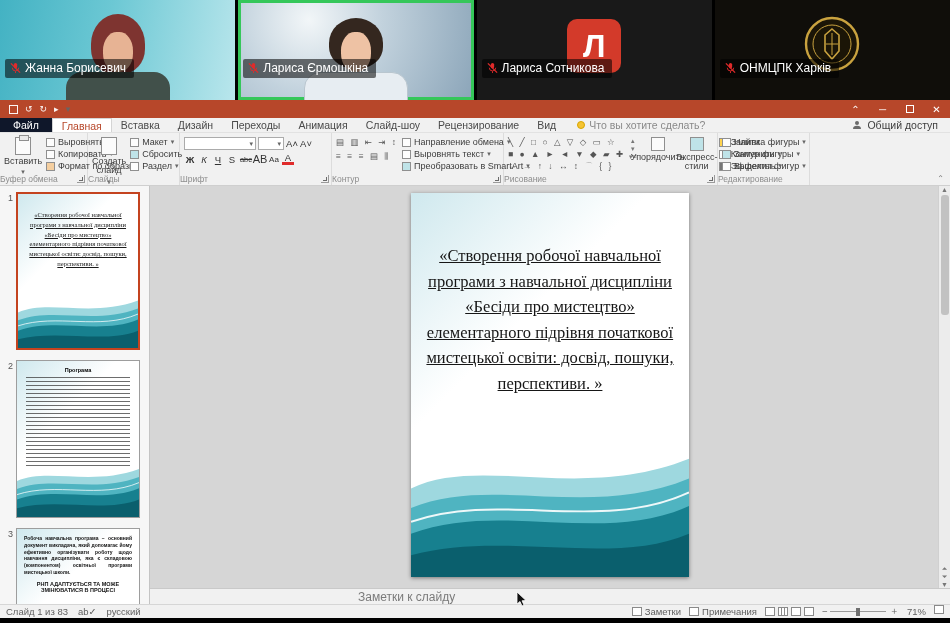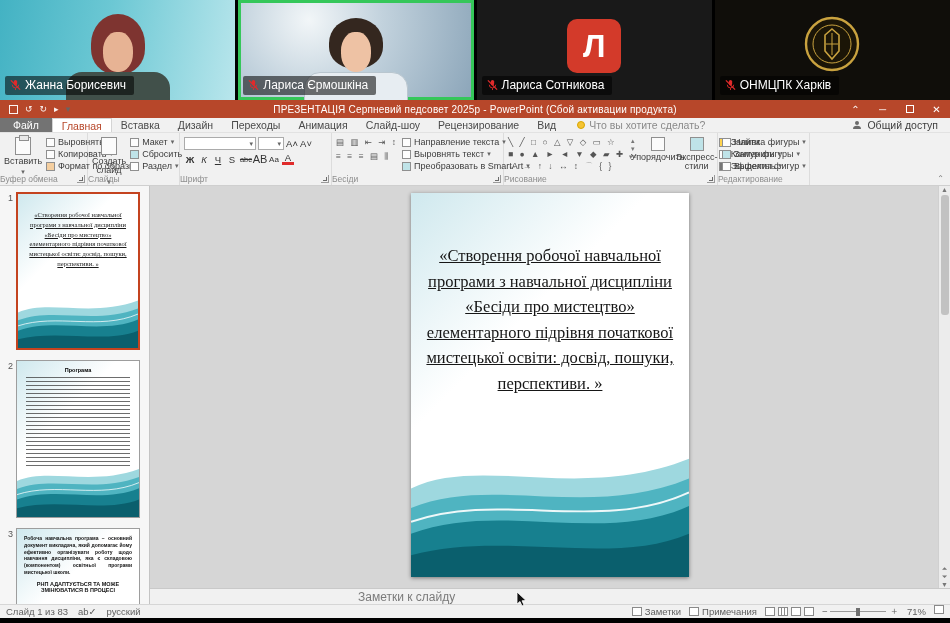--- a/index.html
+++ b/index.html
@@ -3,21 +3,21 @@
 <meta charset="utf-8">
 <style>
   *{margin:0;padding:0;box-sizing:border-box}
   html,body{width:950px;height:623px;overflow:hidden}
   body{background:#000;font-family:"Liberation Sans",sans-serif;position:relative;font-size:11px}
 
   
   .video-strip{display:flex;gap:3px;height:100px;background:#000}
   .tile{position:relative;flex:1;overflow:hidden;background:#161616}
   .tile.active{box-shadow:inset 0 0 0 3px #35c75a}
-  .name-pill{position:absolute;left:5px;bottom:5px;display:flex;align-items:center;gap:4px;
+  .name-pill{position:absolute;left:5px;bottom:22px;display:flex;align-items:center;gap:4px;
     background:rgba(0,0,0,.55);color:#fff;font-size:12px;padding:2px 8px 3px 5px;border-radius:2px;white-space:nowrap;z-index:3}
   .t1{background:linear-gradient(100deg,#43b2c3 0%,#6cc8d4 45%,#b9e6ec 100%)}
   .t2{background:radial-gradient(circle at 30% 20%,#f2f6f8 0%,#c2d2dd 40%,#8aa4b8 100%)}
   .t3{background:#191919}
   .t4{background:#0b0b0d}
   .t5{background:#100e0a}
   .person{position:absolute;left:50%;transform:translateX(-50%);bottom:0;width:140px;height:92px;z-index:1}
   .hair{position:absolute;left:50%;transform:translateX(-50%);bottom:26px;width:54px;height:60px;border-radius:50% 50% 42% 42%}
   .face{position:absolute;left:50%;transform:translateX(-50%);bottom:28px;width:30px;height:40px;border-radius:46%}
   .torso{position:absolute;left:50%;transform:translateX(-50%);bottom:-6px;width:104px;height:34px;border-radius:16px 16px 0 0}
@@ -34,21 +34,21 @@
   .qat{display:flex;align-items:center;gap:7px;padding:0 9px;z-index:2}
   .qat span{opacity:.95;font-size:9px;line-height:1}
   .qicon{display:inline-block;width:9px;height:9px;border:1px solid #fff;background:transparent}
   .title-text{position:absolute;left:50%;transform:translateX(-50%);white-space:nowrap;font-size:10px;letter-spacing:.2px}
   .win-controls{margin-left:auto;display:flex;z-index:2}
   .win-btn{width:27px;height:18px;display:flex;align-items:center;justify-content:center;font-size:10px;color:#fff}
   .restore-box{width:8px;height:8px;border:1px solid #fff}
 
   .tabs-row{height:15px;background:#f1f1f1;display:flex;align-items:stretch;font-size:10.5px;color:#4a4a4a;border-bottom:1px solid #e2e2e2}
   .tab{display:flex;align-items:center;padding:0 9px;cursor:default}
-  .tab.file{background:#737373;color:#fff;padding:0 13px}
+  .tab.file{background:#0f172a;color:#fff;padding:0 13px}
   .tab.activetab{background:#fff;color:#B7472A;border:1px solid #d4d4d4;border-bottom:none}
   .tellme{display:flex;align-items:center;gap:4px;color:#8a8a8a;margin-left:12px;font-style:normal}
   .bulb{width:8px;height:8px;border-radius:50%;background:#f5c433;display:inline-block;border:1px solid #d8a500}
   .share-btn{margin-left:auto;display:flex;align-items:center;gap:5px;padding:0 12px;color:#3f3f3f}
 
   .ribbon{height:53px;background:#f1f1f1;border-bottom:1px solid #cfcfcf;display:flex;font-size:9px;color:#3c3c3c;position:relative}
   .group{position:relative;display:flex;flex-direction:column;border-right:1px solid #dcdcdc;padding:3px 4px 12px 4px}
   .g-body{display:flex;flex:1;gap:4px;align-items:flex-start}
   .group-label{position:absolute;bottom:1px;left:0;right:0;font-size:8.5px;color:#8d8d8d;white-space:nowrap}
   .launcher{position:absolute;right:2px;bottom:2px;width:8px;height:8px;border-right:1px solid #9a9a9a;border-bottom:1px solid #9a9a9a}
@@ -191,21 +191,20 @@
 <div class="ppt">
 
   <div class="titlebar">
     <div class="qat">
       <span class="qicon"></span>
       <span>↺</span>
       <span>↻</span>
       <span>▸</span>
       <span class="arr">▾</span>
     </div>
-    <span class="title-text">ПРЕЗЕНТАЦІЯ Серпневий педсовет 2025р - PowerPoint (Сбой активации продукта)</span>
     <div class="win-controls">
       <span class="win-btn">⌃</span>
       <span class="win-btn">─</span>
       <span class="win-btn">
           <span class="restore-box"></span>
         </span>
       <span class="win-btn">✕</span>
     </div>
   </div>
 
@@ -317,36 +316,36 @@
 
     <div class="group" style="width:172px">
       <div class="g-body">
         <div class="mini-col" style="gap:3px">
           <div class="glyphs">▤ ▥ ⇤ ⇥ ↕</div>
           <div class="glyphs">≡ ≡ ≡ ▤ ⫼</div>
         </div>
         <div class="mini-col">
           <div class="mini-row">
               <span class="mi"></span>
-              <span>Направление текста</span>
+              <span>Направление обмена</span>
               <span class="arr">▾</span>
             </div>
           <div class="mini-row">
               <span class="mi"></span>
               <span>Выровнять текст</span>
               <span class="arr">▾</span>
             </div>
           <div class="mini-row">
               <span class="mi teal"></span>
               <span>Преобразовать в SmartArt</span>
               <span class="arr">▾</span>
             </div>
         </div>
       </div>
-      <span class="group-label">Бесіди</span>
+      <span class="group-label">Контур</span>
       <span class="launcher"></span>
     </div>
 
     <div class="group" style="width:214px">
       <div class="g-body">
         <div class="mini-col" style="gap:1px">
           <div class="glyphs">╲ ╱ □ ○ △ ▽ ◇ ▭ ☆</div>
           <div class="glyphs">■ ● ▲ ► ◄ ▼ ◆ ▰ ✚</div>
           <div class="glyphs">← → ↑ ↓ ↔ ↕ ⌒ { }</div>
         </div>

